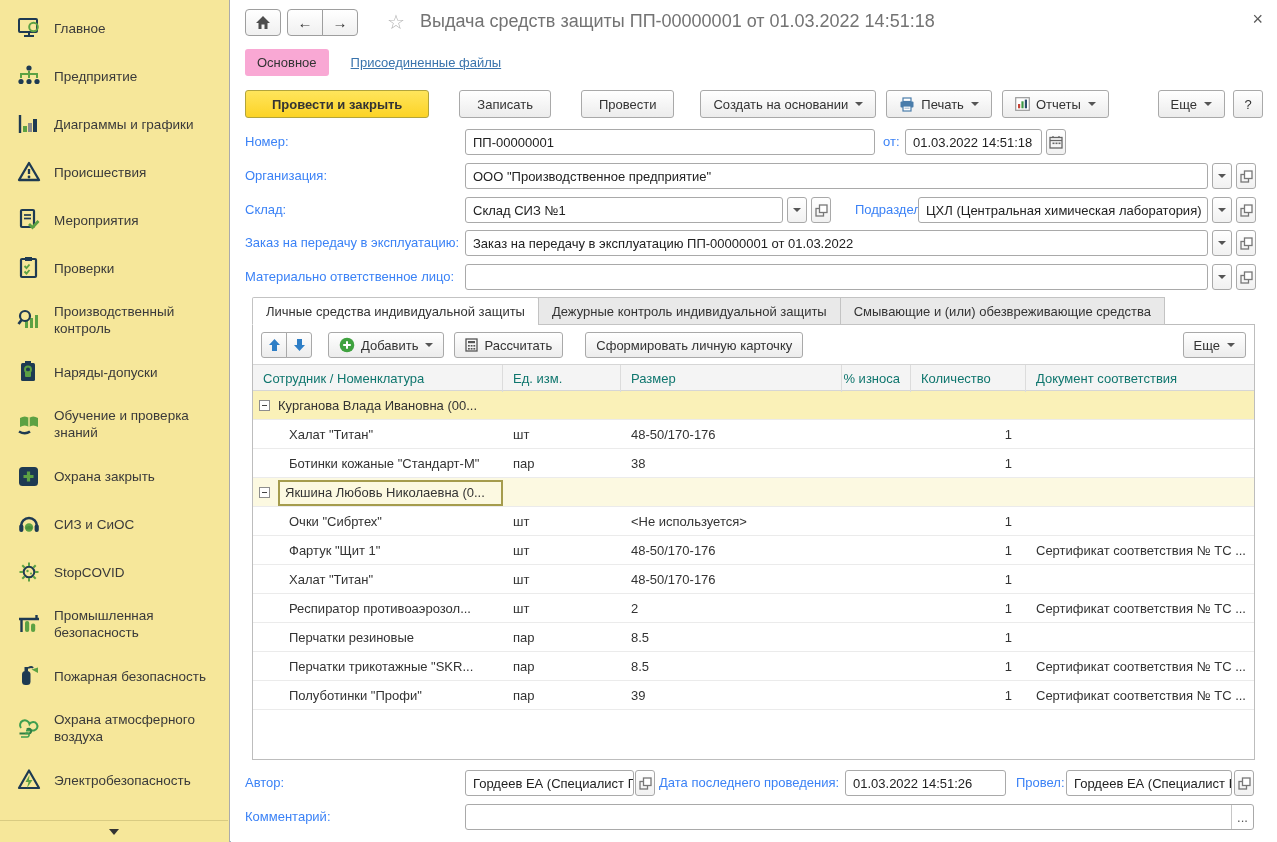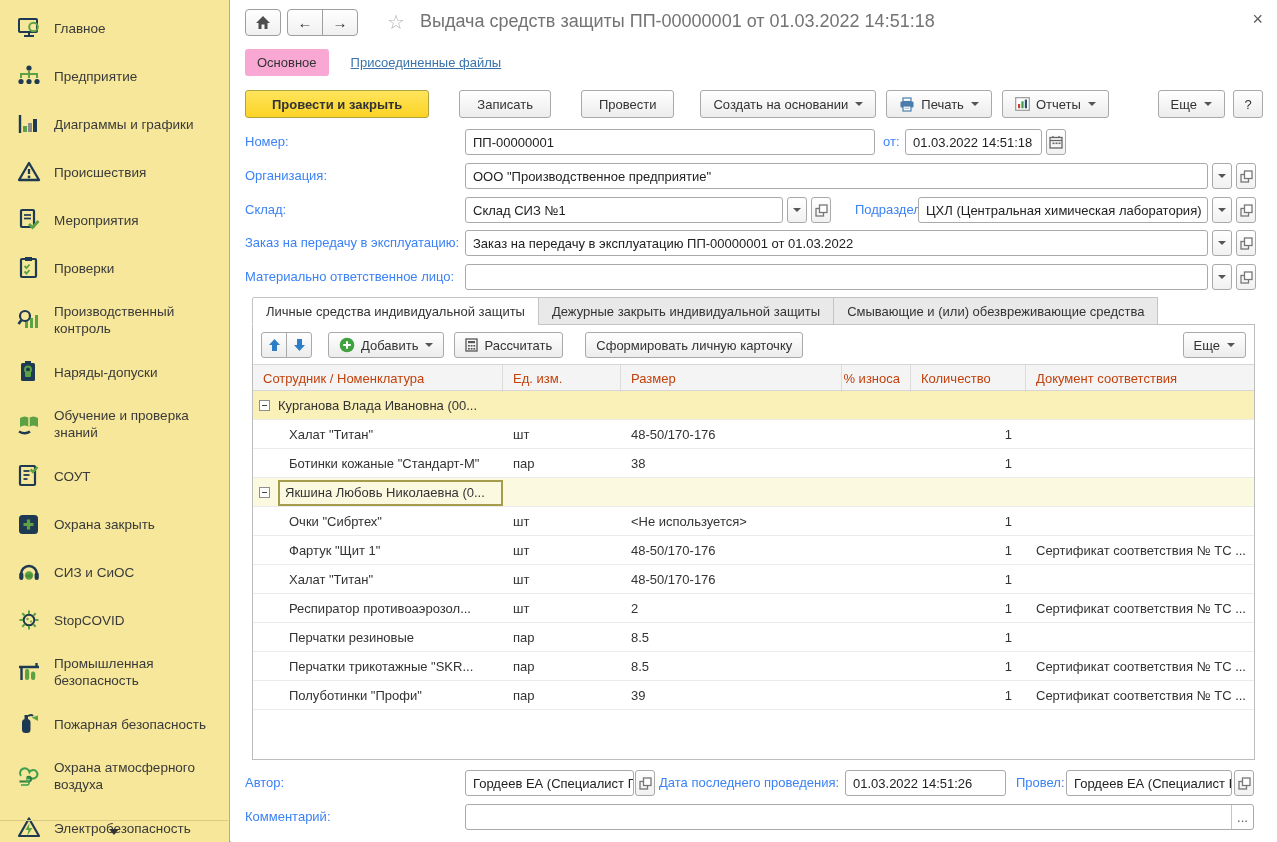--- a/index.html
+++ b/index.html
@@ -62,21 +62,21 @@
   
   #tpanel { position:absolute; left:21px; top:324px; width:1003px; height:436px;
     border:1px solid #bdbdbd; background:#fff; z-index:1; }
   #ttoolbar { display:flex; align-items:center; margin:7px 8px 6px 8px; height:26px; }
   .sbtn { display:inline-flex; align-items:center; justify-content:center; height:26px;
     background:linear-gradient(#ffffff,#ececec); border:1px solid #a9a9a9; border-radius:3px;
     padding:0 10px; font-size:13px; color:#333; cursor:pointer; }
   .arrowbtn { width:26px; padding:0; }
   .thead, .trow { display:grid; grid-template-columns:250px 118px 221px 69px 115px 1fr; align-items:center; }
   .thead { height:27px; background:#F4F4F4; border-top:1px solid #d6d6d6; border-bottom:1px solid #d6d6d6;
-    color:#c2410c; }
+    color:#0f766e; }
   .thead > div { padding:0 10px; border-right:1px solid #dcdcdc; height:27px; display:flex; align-items:center; overflow:hidden; white-space:nowrap; }
   .thead > div:last-child { border-right:none; }
   .thead .num { justify-content:flex-end; }
   .trow { height:29px; border-bottom:1px solid #ebebeb; background:#fff; font-size:13px; cursor:pointer; }
   .trow > div { overflow:hidden; white-space:nowrap; height:29px; display:flex; align-items:center; }
   .cell-name { padding-left:36px; }
   .cell-pad { padding-left:10px; }
   .cell-num { justify-content:flex-end; padding-right:14px; }
   .trow.group { background:#FAF1B8; }
   .trow.group .gcell { padding-left:6px; }
@@ -196,32 +196,20 @@
         <span class="side-icon">
           <svg width="26" height="26" viewBox="0 0 26 26">
               <path d="M4 7 q5 -3 9 0 q4 -3 9 0 v9 q-5 -3 -9 0 q-4 -3 -9 0 Z" fill="#5CA143"></path>
               <line x1="13" y1="7" x2="13" y2="16" stroke="#F6E79A" stroke-width="1.4"></line>
               <path d="M3 20.5 q6 3.5 11 0" stroke="#1E3A52" stroke-width="2.6" fill="none"></path>
             </svg>
         </span>
         <span class="side-label">Обучение и проверка знаний</span>
       </div>
 
-      <div class="side-item">
-        <span class="side-icon">
-          <svg width="26" height="26" viewBox="0 0 26 26">
-              <rect x="4" y="3" width="15" height="19" rx="1" fill="none" stroke="#1E3A52" stroke-width="2.2"></rect>
-              <line x1="7.5" y1="8" x2="13.5" y2="8" stroke="#1E3A52" stroke-width="1.8"></line>
-              <line x1="7.5" y1="12" x2="13.5" y2="12" stroke="#1E3A52" stroke-width="1.8"></line>
-              <line x1="7.5" y1="16" x2="11.5" y2="16" stroke="#1E3A52" stroke-width="1.8"></line>
-              <path d="M14.5 6.5 l2.5 2.5 l4.5 -5" stroke="#5CA143" stroke-width="2.5" fill="none"></path>
-            </svg>
-        </span>
-        <span class="side-label">СОУТ</span>
-      </div>
 
       <div class="side-item">
         <span class="side-icon">
           <svg width="26" height="26" viewBox="0 0 26 26">
               <rect x="3" y="4" width="19" height="19" rx="3.5" fill="#1E3A52"></rect>
               <path d="M12.5 8.5 v10 M7.5 13.5 h10" stroke="#5CA143" stroke-width="3.2"></path>
             </svg>
         </span>
         <span class="side-label">Охрана закрыть</span>
       </div>
@@ -456,21 +444,21 @@
       </div>
     <div class="mini" style="left:1005px; top:264px;">
       <svg width="13" height="13" viewBox="0 0 13 13">
           <rect x="1" y="4.5" width="7.5" height="7.5" fill="none" stroke="#777" stroke-width="1.3"></rect>
           <rect x="4.5" y="1" width="7.5" height="7.5" fill="#fff" stroke="#777" stroke-width="1.3"></rect>
         </svg>
     </div>
 
     <div id="dtabs">
       <span class="dtab active">Личные средства индивидуальной защиты</span>
-      <span class="dtab">Дежурные закрыть индивидуальной защиты</span>
+      <span class="dtab">Дежурные контроль индивидуальной защиты</span>
       <span class="dtab">Смывающие и (или) обезвреживающие средства</span>
     </div>
 
     <div id="tpanel">
       <div id="ttoolbar">
         <span class="sbtn arrowbtn" style="border-radius:3px 0 0 3px;">
           <svg width="13" height="14" viewBox="0 0 13 14">
               <path d="M6.5 1 L12 7 H9 V13 H4 V7 H1 Z" fill="#2E7EC6"></path>
             </svg>
         </span>

